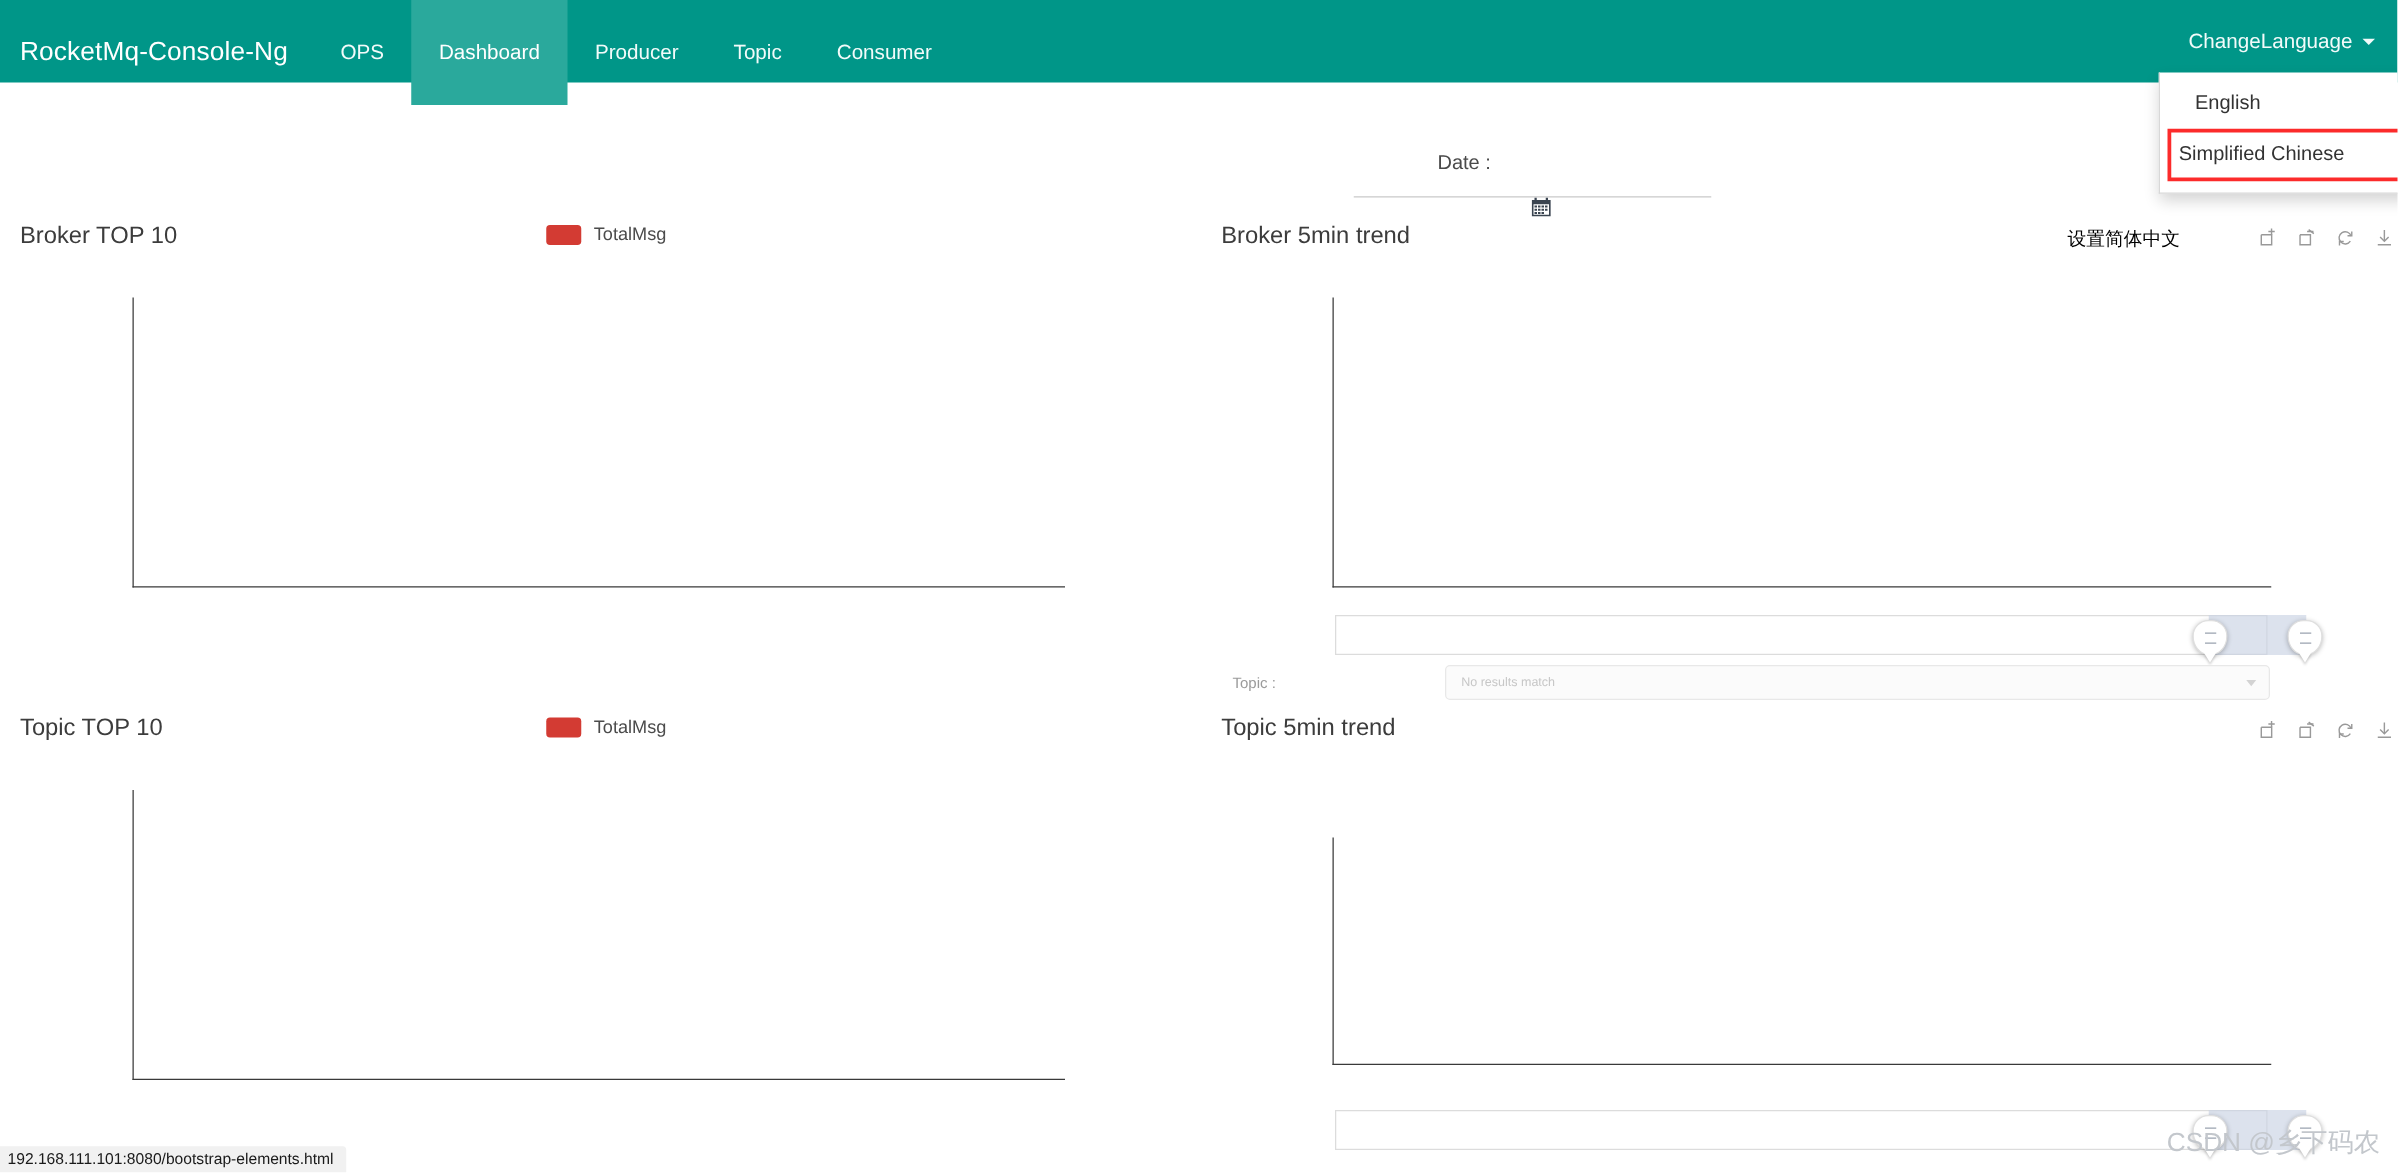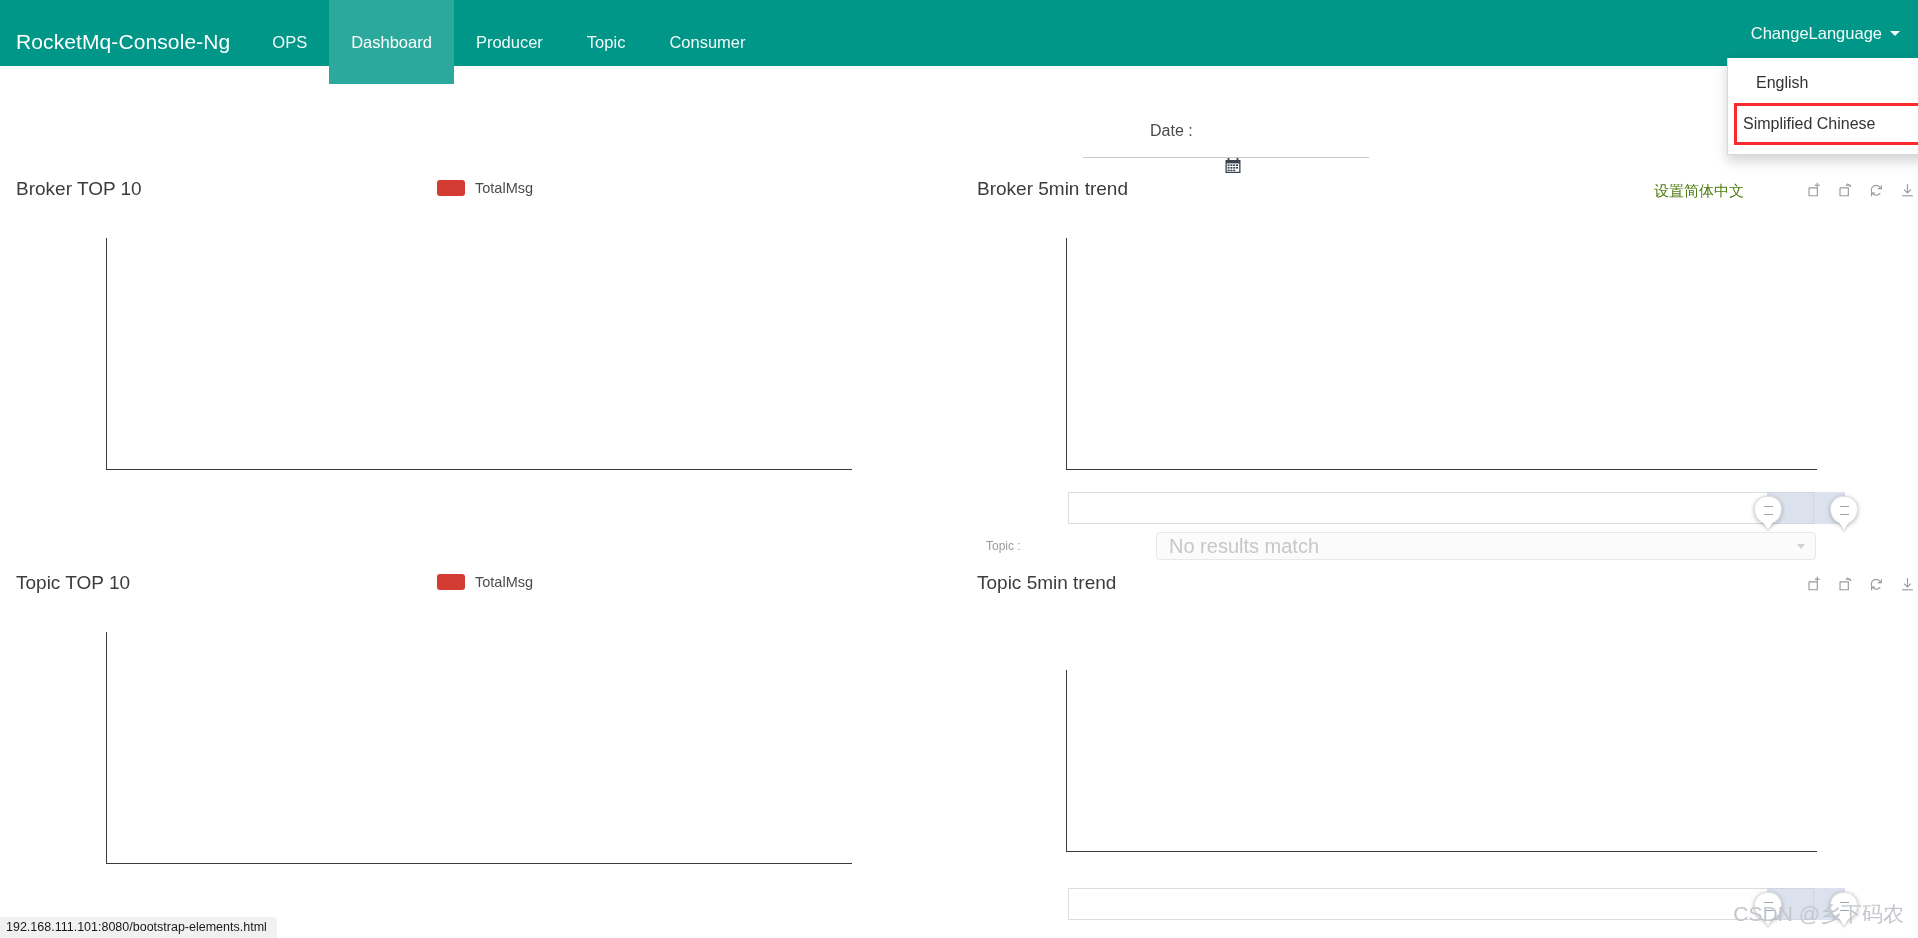--- a/index.html
+++ b/index.html
@@ -192,21 +192,21 @@
     width: 17px; height: 17px;
     display: block;
     cursor: pointer;
   }
   .tb-icon svg { display: block; }
 
   
   .cn-annot {
     position: absolute;
     font-size: 15px;
-    color: #4d7c0f;
+    color: #000000;
     white-space: nowrap;
   }
 
   
   .datazoom {
     position: absolute;
     height: 32px;
     border: 1px solid #dcdcdc;
     background: #ffffff;
     box-sizing: border-box;
@@ -272,21 +272,21 @@
     border-radius: 4px;
     background: #fbfbfb;
     display: flex;
     align-items: center;
     justify-content: space-between;
     padding: 0 10px 0 12px;
     box-sizing: border-box;
     cursor: pointer;
   }
   .topic-select-value {
-    font-size: 20px;
+    font-size: 10px;
     color: #c7c7c7;
   }
   .topic-caret {
     width: 0; height: 0;
     border-left: 4px solid transparent;
     border-right: 4px solid transparent;
     border-top: 5px solid #d3d3d3;
   }
 
   

